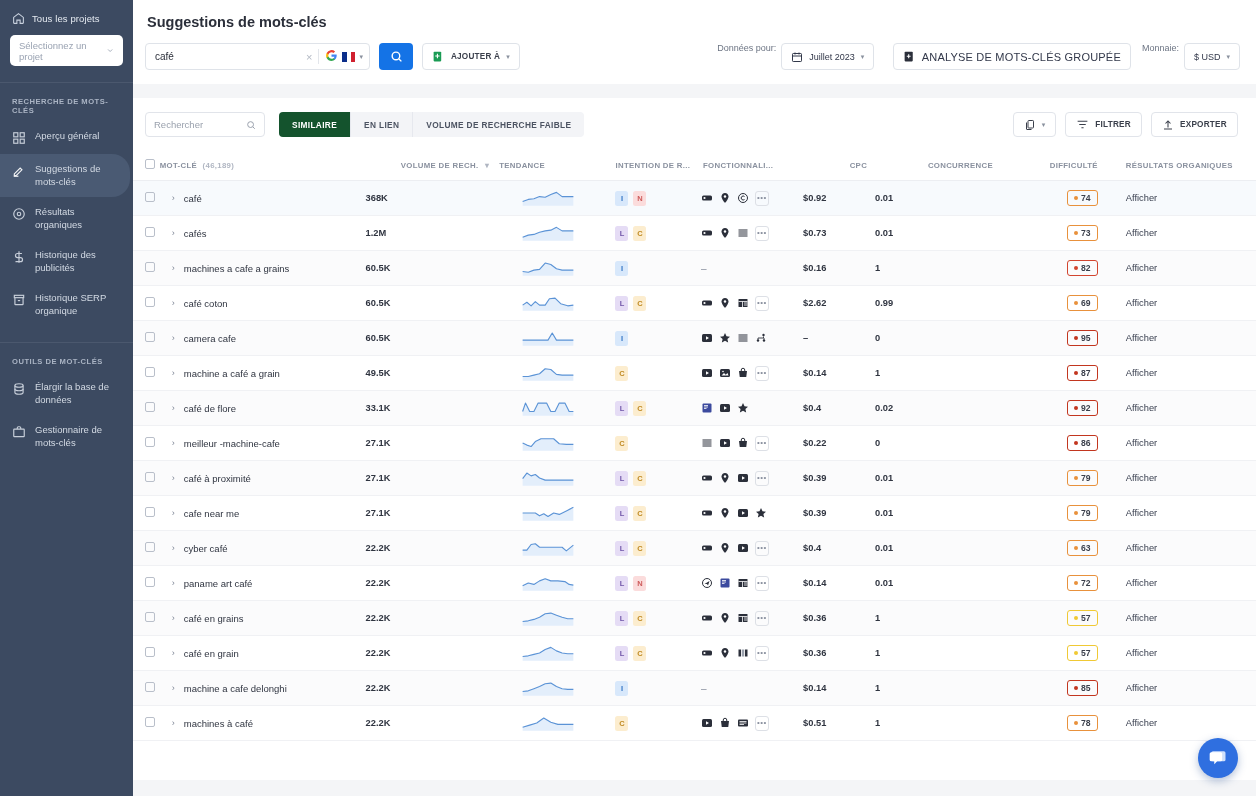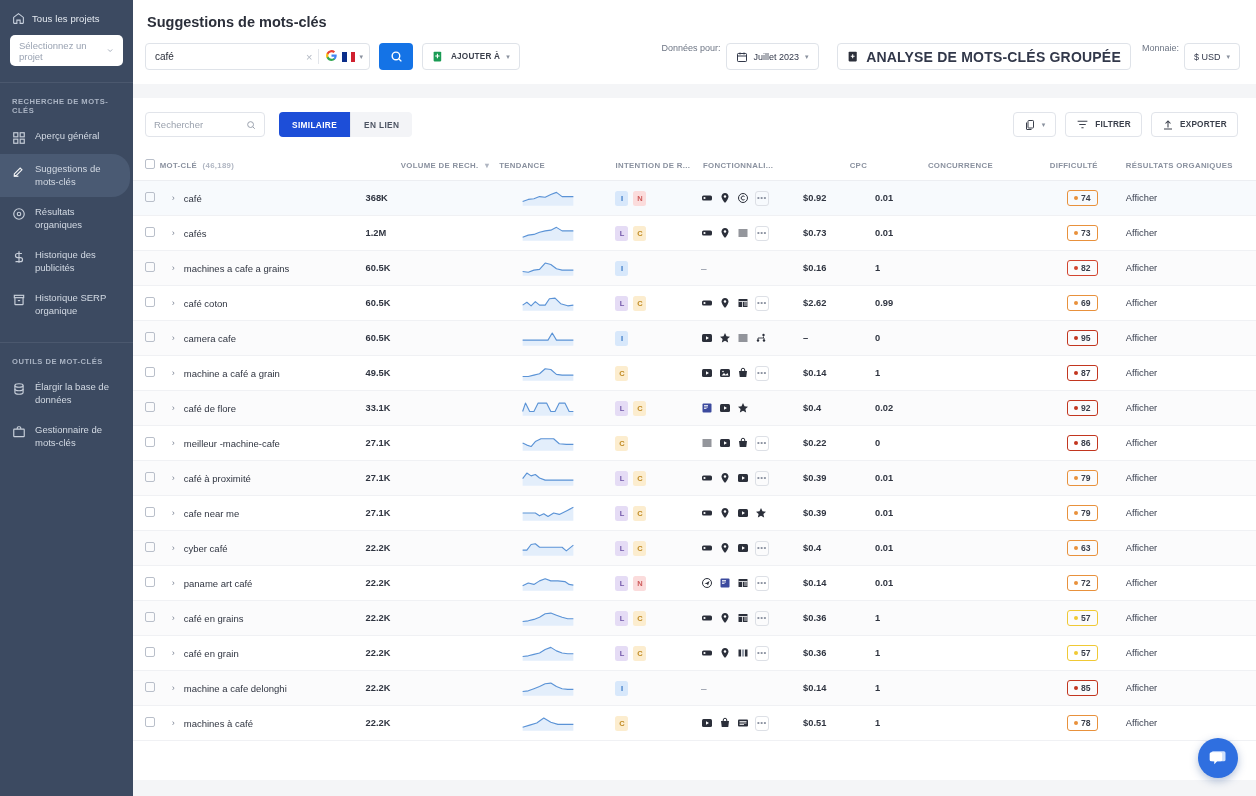--- a/index.html
+++ b/index.html
@@ -73,42 +73,42 @@
   .btn-add .lab { font-size: 8.2px; font-weight: 700; color: #3a3f4b; letter-spacing: .2px; }
 
   .rightctl { display: flex; align-items: flex-end; gap: 11px; }
   .ctl-group { display: flex; flex-direction: row; gap: 5px; }
   .ctl-label { font-size: 9px; color: #6d7584; }
   .pill {
     height: 27px; border: 1px solid #dfe3e9; background: #fff; border-radius: 4px;
     display: flex; align-items: center; gap: 6px; padding: 0 9px; cursor: pointer;
   }
   .pill .lab { font-size: 9px; color: #32384a; }
-  .pill .lab.caps { font-size: 14px; font-weight: 700; letter-spacing: .2px; }
+  .pill .lab.caps { font-size: 11px; font-weight: 400; letter-spacing: .2px; }
 
   
   .panel { margin: 14px 0 16px 0; background: #fff; height: 682px; }
   .panel-tools {
     display: flex; align-items: center; justify-content: space-between;
     padding: 14px 18px 13px 12px;
   }
   .tools-left { display: flex; align-items: center; gap: 14px; }
   .mini-search {
     width: 120px; height: 25px; border: 1px solid #e1e4ea; border-radius: 4px;
     display: flex; align-items: center; justify-content: space-between;
     padding: 0 8px; font-size: 9.5px; color: #9aa1ad;
   }
   .tabs { display: flex; height: 25px; border-radius: 4px; overflow: hidden; }
   .tab {
     display: flex; align-items: center; padding: 0 13px; font-size: 8.3px;
     font-weight: 700; letter-spacing: .35px; color: #4c5362;
     background: #f3f4f7; cursor: pointer; border-right: 1px solid #e6e8ee;
   }
   .tab:last-child { border-right: none; }
-  .tab.active { background: #1d4ed8; color: #fff; }
+  .tab.active { background: #14532d; color: #fff; }
   .tools-right { display: flex; align-items: center; gap: 9px; }
   .tbtn {
     height: 25px; border: 1px solid #e1e4ea; background: #fff; border-radius: 4px;
     display: flex; align-items: center; gap: 6px; padding: 0 10px; cursor: pointer;
   }
   .tbtn .lab { font-size: 8.2px; font-weight: 700; letter-spacing: .25px; color: #3a3f4b; }
 
   
   table.kw { width: 100%; border-collapse: collapse; table-layout: fixed; }
   table.kw th {
@@ -348,20 +348,21 @@
           <div class="mini-search">
             <span>Rechercher</span>
             <svg width="10" height="10" viewBox="0 0 24 24" fill="none" stroke="#9aa1ad" stroke-width="2.4">
                 <circle cx="11" cy="11" r="7"></circle>
                 <path d="M16.5 16.5L21 21"></path>
               </svg>
           </div>
           <div class="tabs">
             <div class="tab active">SIMILAIRE</div>
             <div class="tab">EN LIEN</div>
+            <div class="tab">VOLUME DE RECHERCHE FAIBLE</div>
           </div>
         </div>
         <div class="tools-right">
           <div class="tbtn">
             <svg width="12" height="12" viewBox="0 0 24 24" fill="none" stroke="#3a3f4b" stroke-width="2">
                 <rect x="8" y="3" width="11" height="15" rx="1.5"></rect>
                 <path d="M5 7v13a1 1 0 0 0 1 1h9"></path>
               </svg>
             <span class="chev">▾</span>
           </div>

